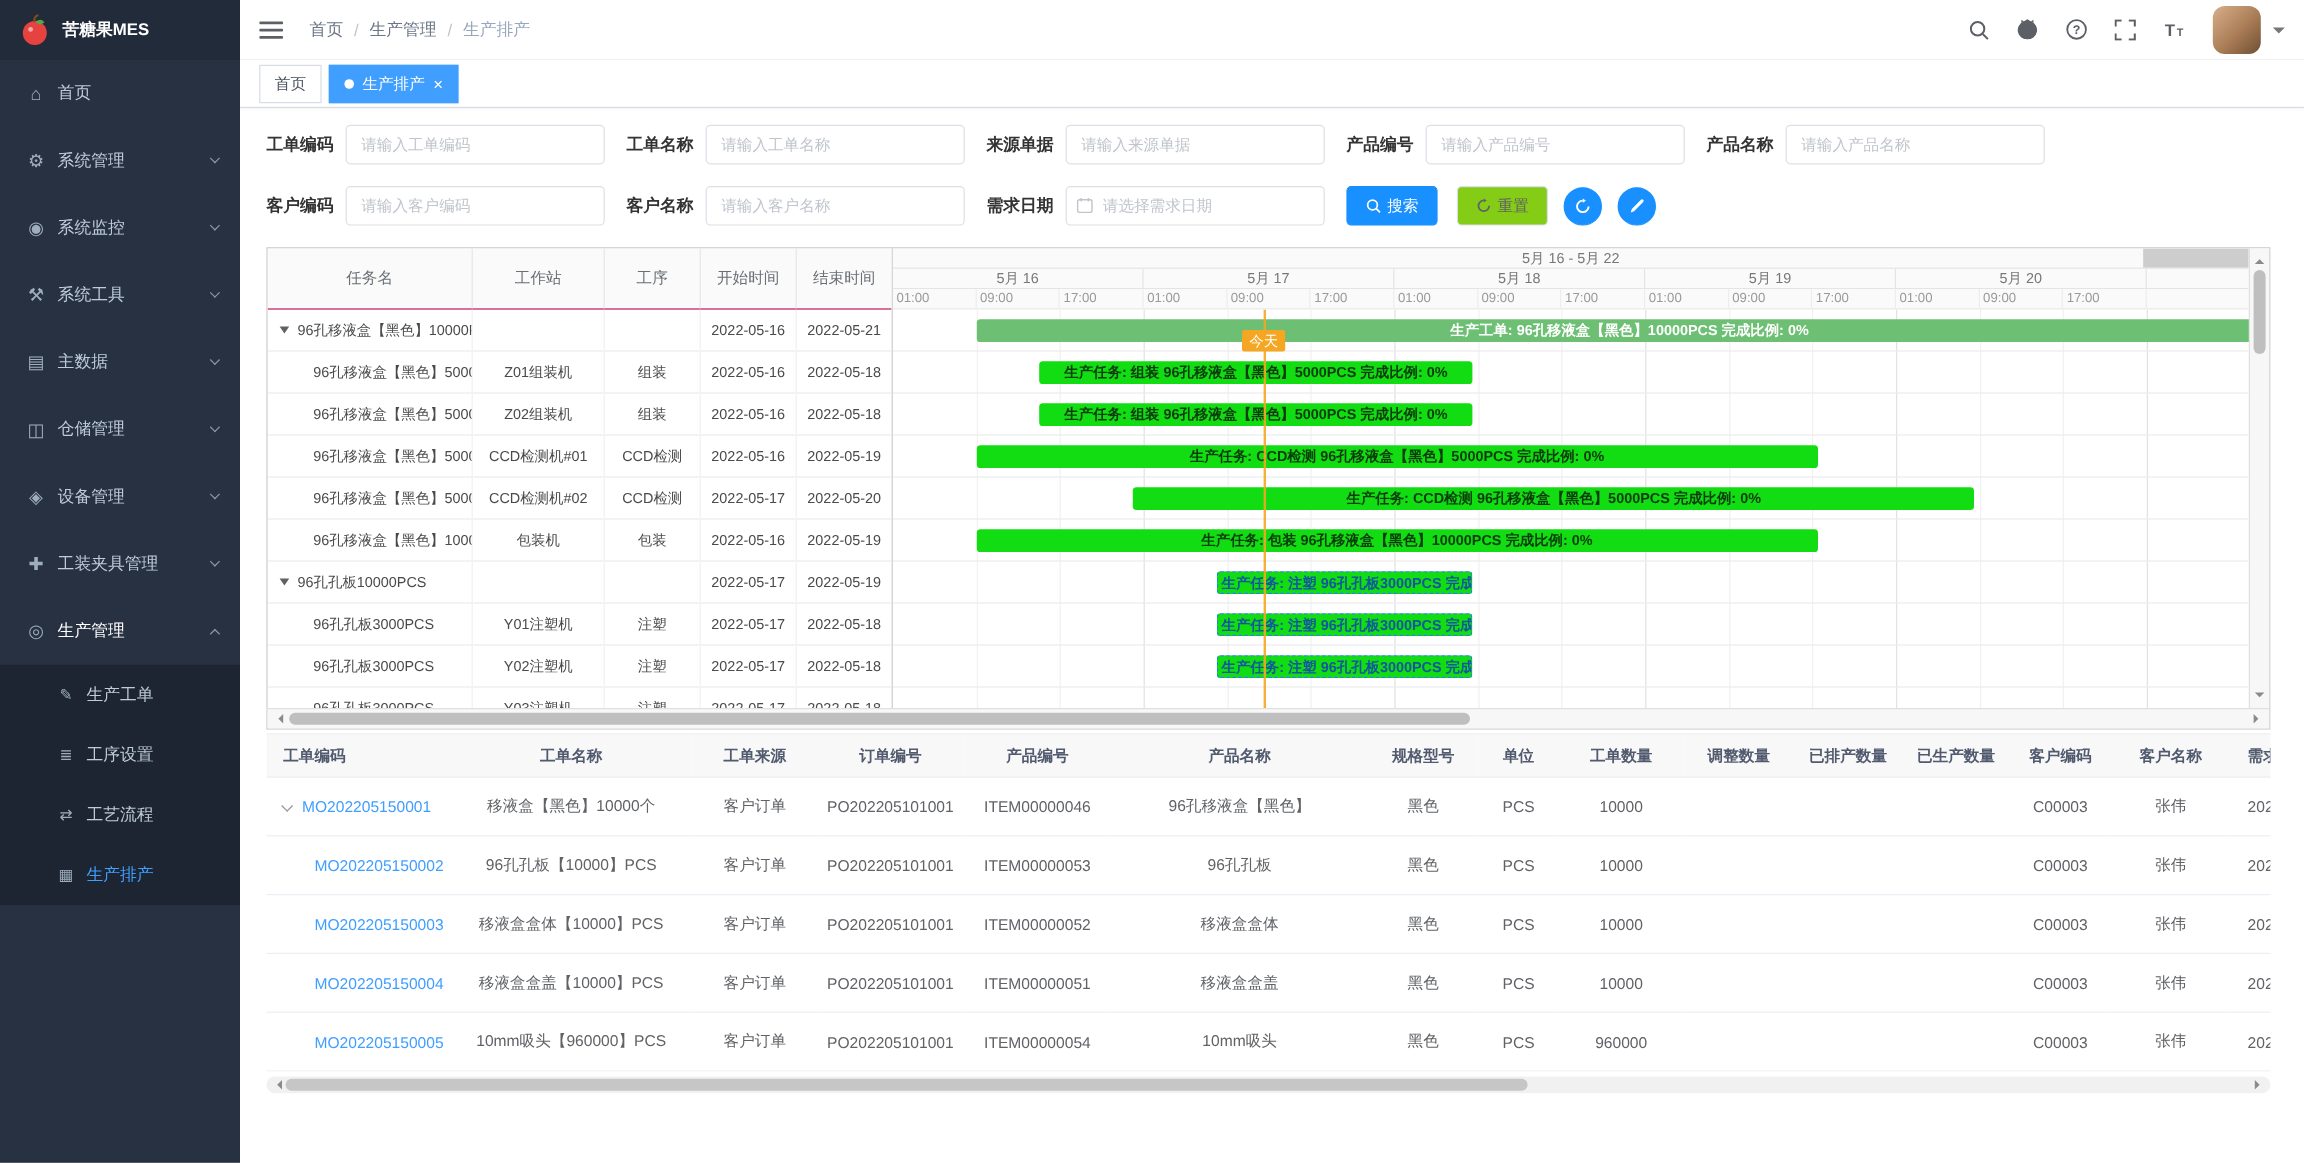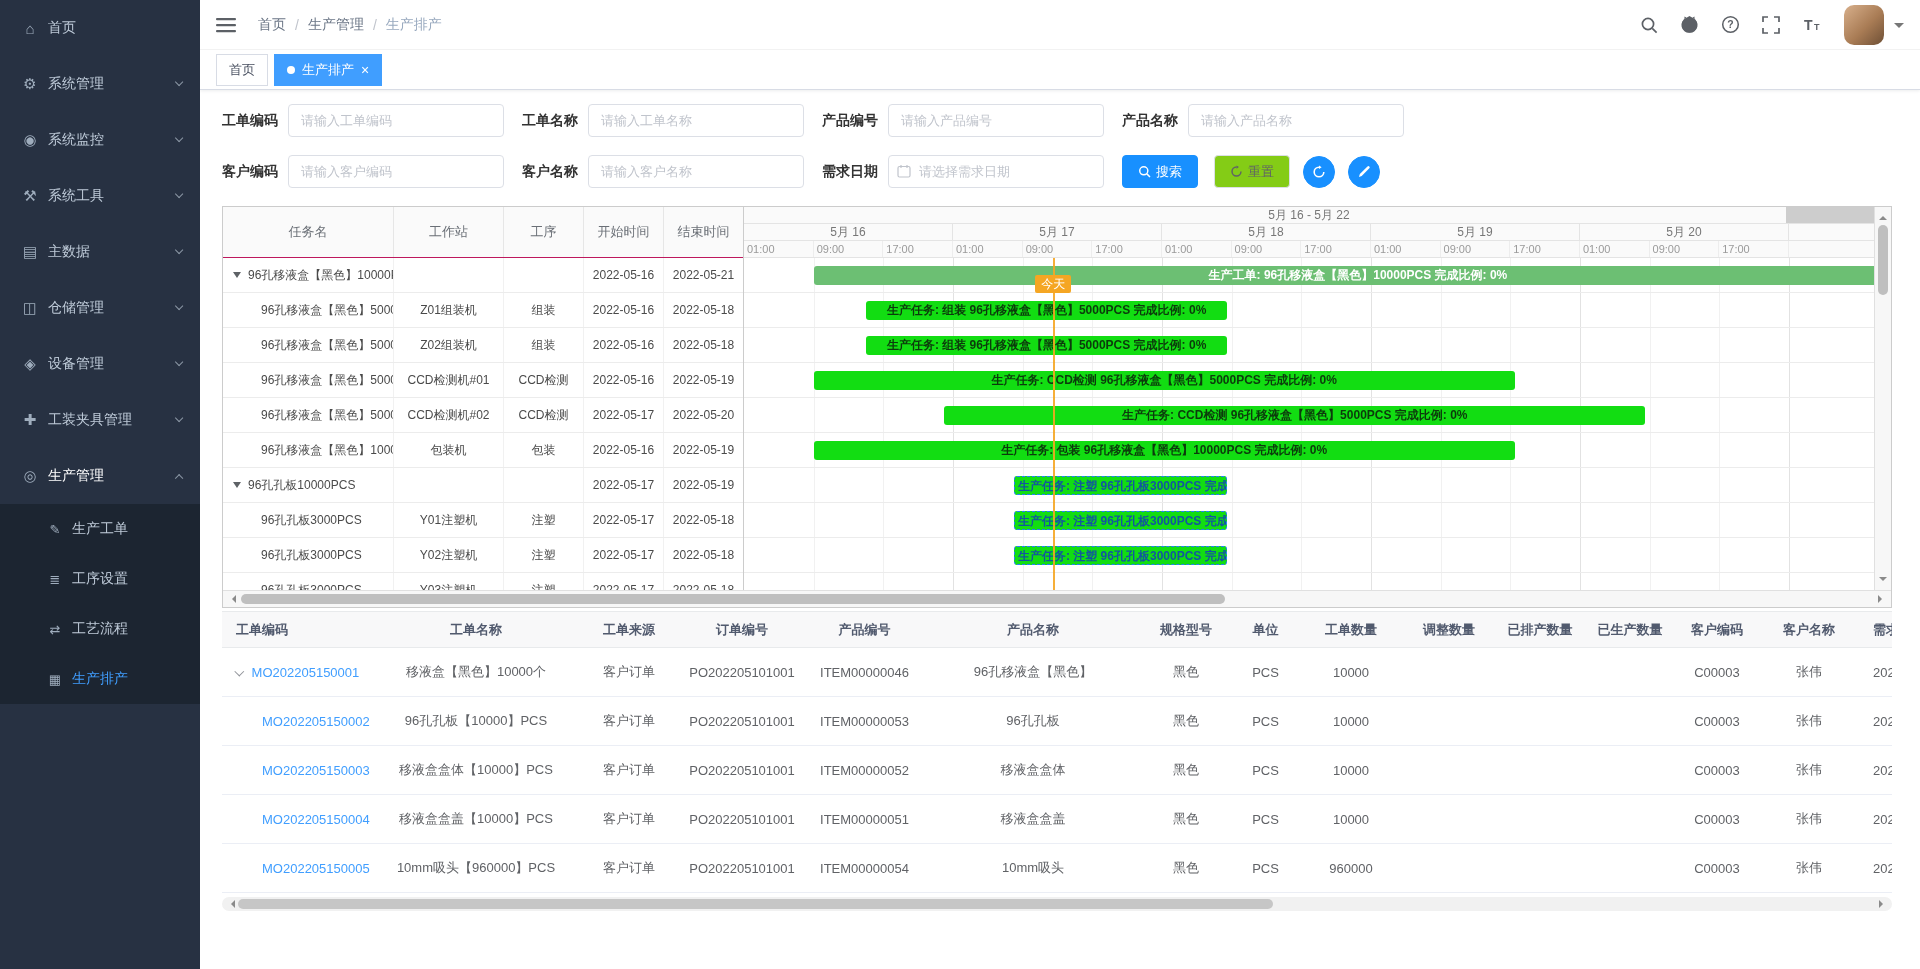--- a/index.html
+++ b/index.html
@@ -112,20 +112,31 @@
     margin-right:9px;position:relative;top:-2px;cursor:pointer;}
   .t-hscroll{position:relative;width:1670px;height:14px;background:#f1f1f1;border-radius:7px;margin-top:4px;}
   .t-hscroll .sb-left{top:3px;}
   .t-hscroll .sb-right{top:3px;}
   .t-thumb{position:absolute;left:16px;top:2px;height:10px;width:62%;background:#c6c6c6;border-radius:5px;cursor:pointer;}
 </style>
 </head>
 <body>
 
 <aside class="sidebar">
+  <div class="logo">
+    <span style="display:flex;">
+      <svg width="30" height="30" viewBox="0 0 30 30">
+        <circle cx="15" cy="17.5" r="10" fill="#e64340"></circle>
+        <path d="M15 8.5 q-1.5-4.5 3-6" stroke="#7a4a21" stroke-width="1.8" fill="none"></path>
+        <path d="M15.5 8 q5.5-3.5 7.5 .8 q-4.5 3.2-7.5-.8z" fill="#55a845"></path>
+        <circle cx="11.5" cy="14.5" r="2" fill="#ffffff" opacity=".55"></circle>
+      </svg>
+    </span>
+    <span class="logo-title">苦糖果MES</span>
+  </div>
   <nav id="menu">
       <div class="m-item">
         <span class="m-ico">⌂</span>
         <span class="m-lab">首页</span>
       </div>
       <div class="m-item">
         <span class="m-ico">⚙</span>
         <span class="m-lab">系统管理</span>
         <i class="chev"></i>
       </div>
@@ -259,20 +270,26 @@
             <input type="text" placeholder="请输入工单编码" style="">
           </div>
         </div>
         <div class="field">
           <label class="f-lab">工单名称</label>
           <div class="f-box">
             <input type="text" placeholder="请输入工单名称" style="">
           </div>
         </div>
         <div class="field">
+          <label class="f-lab">来源单据</label>
+          <div class="f-box">
+            <input type="text" placeholder="请输入来源单据" style="">
+          </div>
+        </div>
+        <div class="field">
           <label class="f-lab">产品编号</label>
           <div class="f-box">
             <input type="text" placeholder="请输入产品编号" style="">
           </div>
         </div>
         <div class="field">
           <label class="f-lab">产品名称</label>
           <div class="f-box">
             <input type="text" placeholder="请输入产品名称" style="">
           </div>

